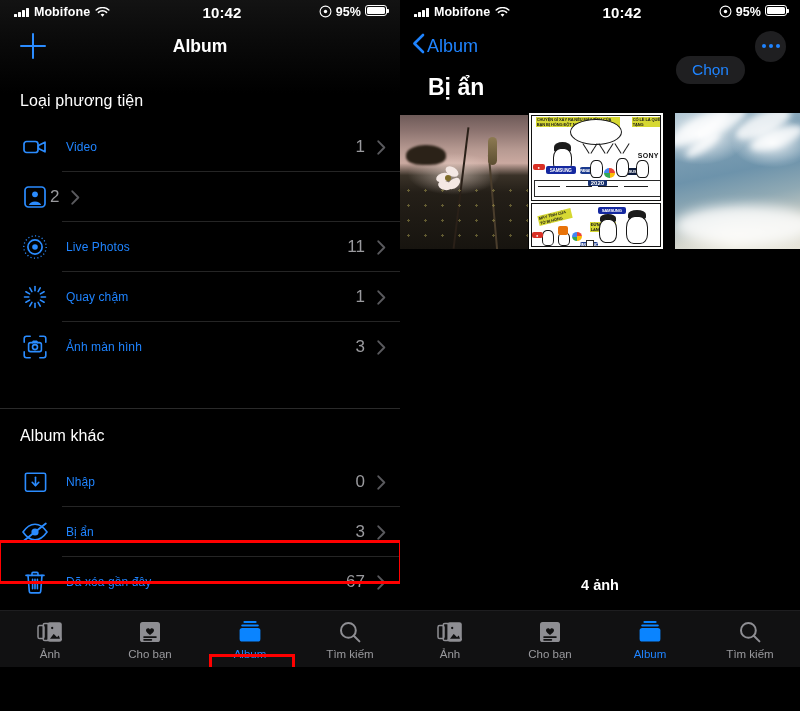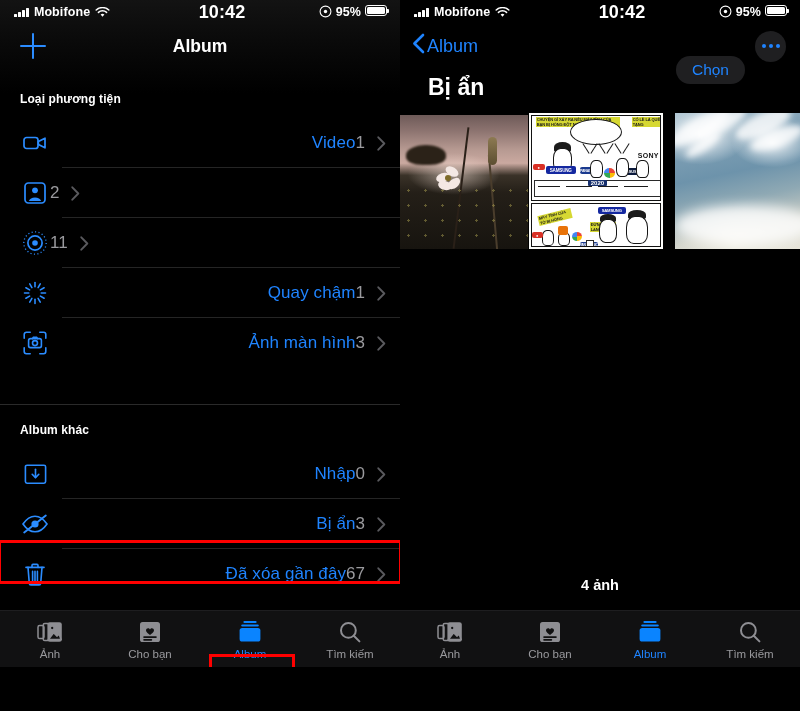--- a/index.html
+++ b/index.html
@@ -16,21 +16,21 @@
 
   
   .statusbar {
     height: 24px; display: flex; align-items: center;
     padding: 0 13px 0 14px; color: #fff;
     font-size: 12.5px; font-weight: bold; letter-spacing: .1px;
     position: relative;
   }
   .sb-left { display: flex; align-items: center; gap: 5px; }
   .sb-center { position: absolute; left: 0; right: 0; text-align: center;
-               font-size: 18px; font-weight: bold; pointer-events: none; padding-left: 44px; }
+               font-size: 15px; font-weight: bold; pointer-events: none; padding-left: 44px; }
   .sb-right { margin-left: auto; display: flex; align-items: flex-start; gap: 4px; z-index:2;}
   .bars { display: flex; align-items: flex-end; gap: 1.5px; height: 10px; }
   .bars i { display: block; width: 2.6px; background: #fff; border-radius: .5px; }
   .bars i:nth-child(1){height:3.5px}.bars i:nth-child(2){height:5.5px}
   .bars i:nth-child(3){height:7.5px}.bars i:nth-child(4){height:9.5px}
   .carrier { font-size: 12.5px; font-weight: 600; }
   .batt { width: 22px; height: 11px; border: 1.2px solid #fff; border-radius: 3px; position: relative; }
   .batt::after { content:""; position:absolute; right:-3.2px; top:3px; width:1.8px; height:4px;
                  background:#fff; border-radius:0 1px 1px 0; }
   .batt span { position:absolute; left:1px; top:1px; bottom:1px; background:#fff; border-radius:1.5px; }
@@ -39,32 +39,32 @@
   
   .navbar-left { height: 44px; display:flex; align-items:center; position: relative; }
   .plus { position:absolute; left: 20px; width: 26px; height:26px; }
   .plus::before,.plus::after{content:"";position:absolute;background:#2b8cff;border-radius:1px;}
   .plus::before{left:0;top:12px;width:26px;height:2.4px;}
   .plus::after{top:0;left:11.8px;height:26px;width:2.4px;}
   .navtitle { width:100%; text-align:center; color:#fff; font-size:17.5px; font-weight:bold; }
 
   
   .section-header {
-    color:#fff; font-size: 12px; font-weight: bold;
+    color:#fff; font-size: 16px; font-weight: normal;
     padding: 0 0 0 20px; letter-spacing: .1px;
   }
   .list { margin-top: 12px; }
   .row {
     display:flex; align-items:center; height: 50px;
     padding-left: 20px; padding-right: 14px; position: relative;
   }
   .row .sep { position:absolute; left:62px; right:0; bottom:0; height:1px; background:#252525; }
   .ic { width: 30px; height:30px; flex: 0 0 30px; color:#2b8cff; display:flex; align-items:center; justify-content:center; }
   .ic svg { display:block; }
-  .rlabel { color:#1f84ff; font-size: 17px; margin-left: 16px; flex: 1; letter-spacing:.1px;text-align:right; }
+  .rlabel { color:#1f84ff; font-size: 12px; margin-left: 16px; flex: 1; letter-spacing:.1px; }
   .rcount { color:#9a9a9e; font-size: 17px; margin-right: 12px; }
   .chev { color:#5a5a5e; font-size:17px; font-weight:300; line-height:1; }
   .chev svg{display:block}
 
   .divider-full { height:1px; background:#2a2a2a; margin: 0; }
 
   
   .tabbar {
     position:absolute; left:0; right:0; bottom:0; height:57px;
     background:#111112; display:flex; align-items:center;
@@ -236,20 +236,21 @@
         </div>
 
         <div class="row">
           <span class="ic">
             <svg width="26" height="26" viewBox="0 0 26 26" fill="none" stroke="#2b8cff">
               <circle cx="13" cy="13" r="11.2" stroke-width="1.3" stroke-dasharray="1.1 2.4"></circle>
               <circle cx="13" cy="13" r="7.1" stroke-width="1.7"></circle>
               <circle cx="13" cy="13" r="2.8" fill="#2b8cff" stroke="none"></circle>
             </svg>
           </span>
+          <span class="rlabel">Live Photos</span>
           <span class="rcount">11</span>
           <span class="chev">
             <svg width="9" height="15" viewBox="0 0 9 15" fill="none" stroke="#5a5a5e" stroke-width="1.9" stroke-linecap="round" stroke-linejoin="round">
                 <path d="M1.3 1.3 L7.3 7.5 L1.3 13.7"></path>
               </svg>
           </span>
           <span class="sep"></span>
         </div>
 
         <div class="row">

